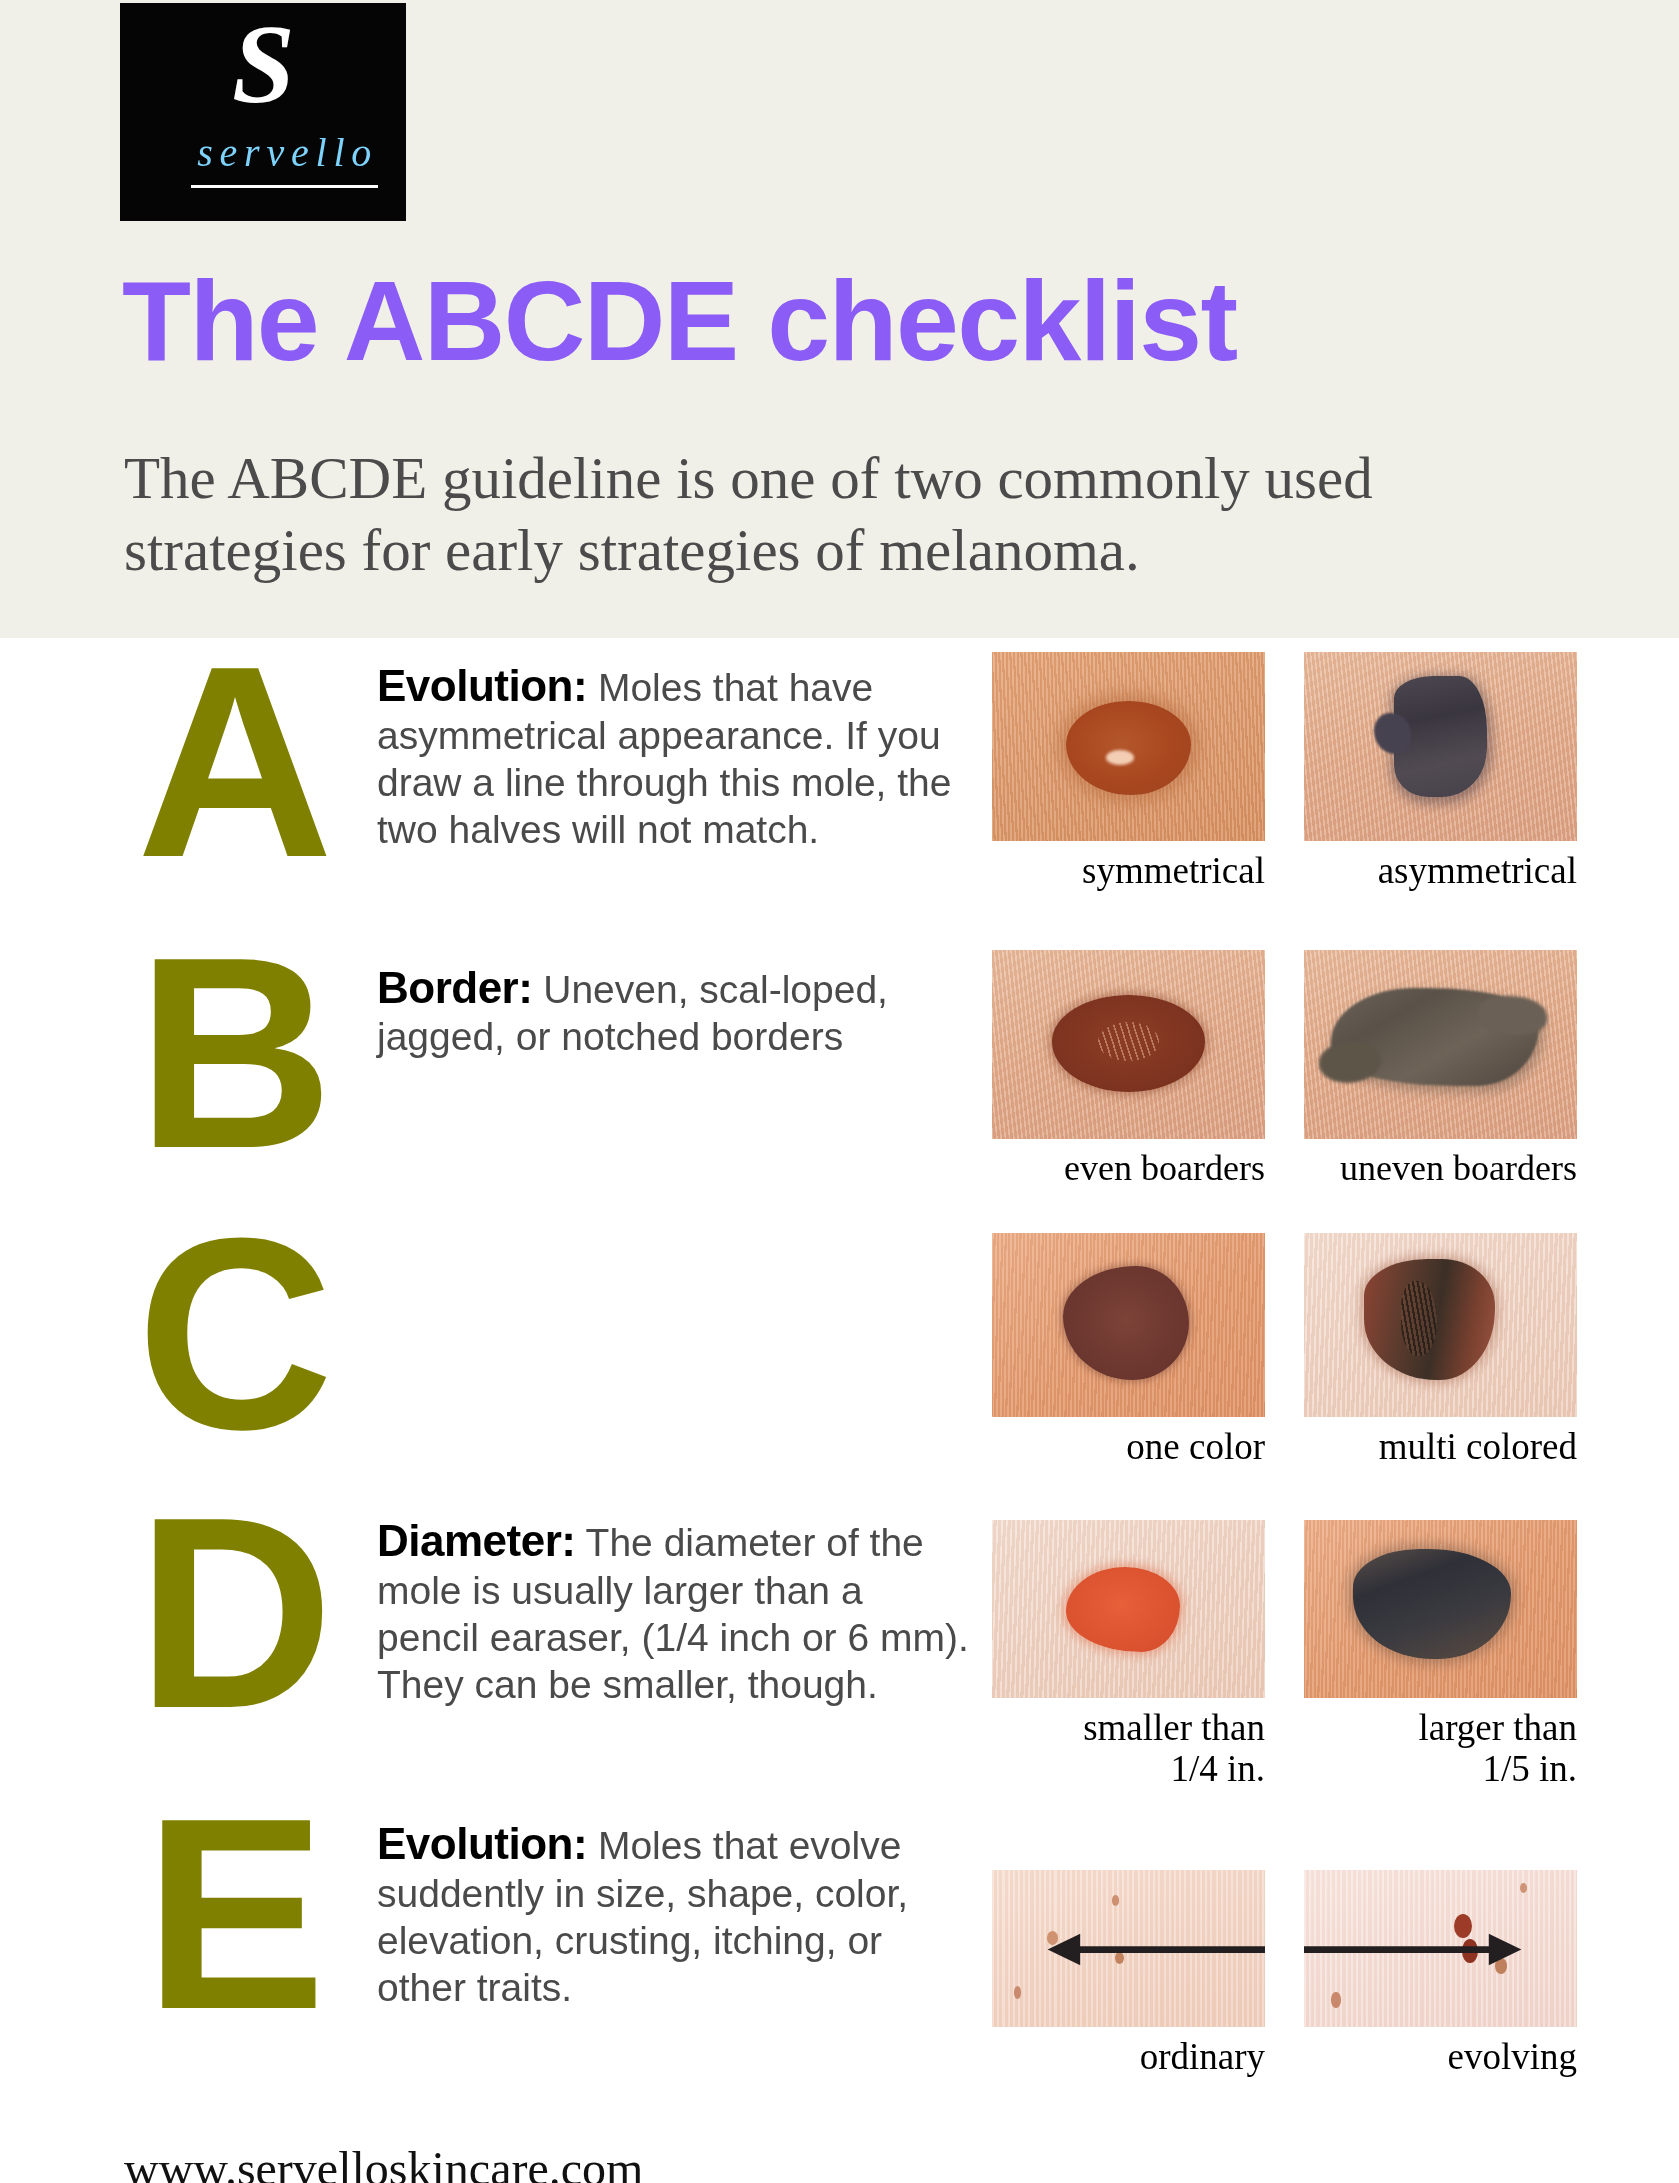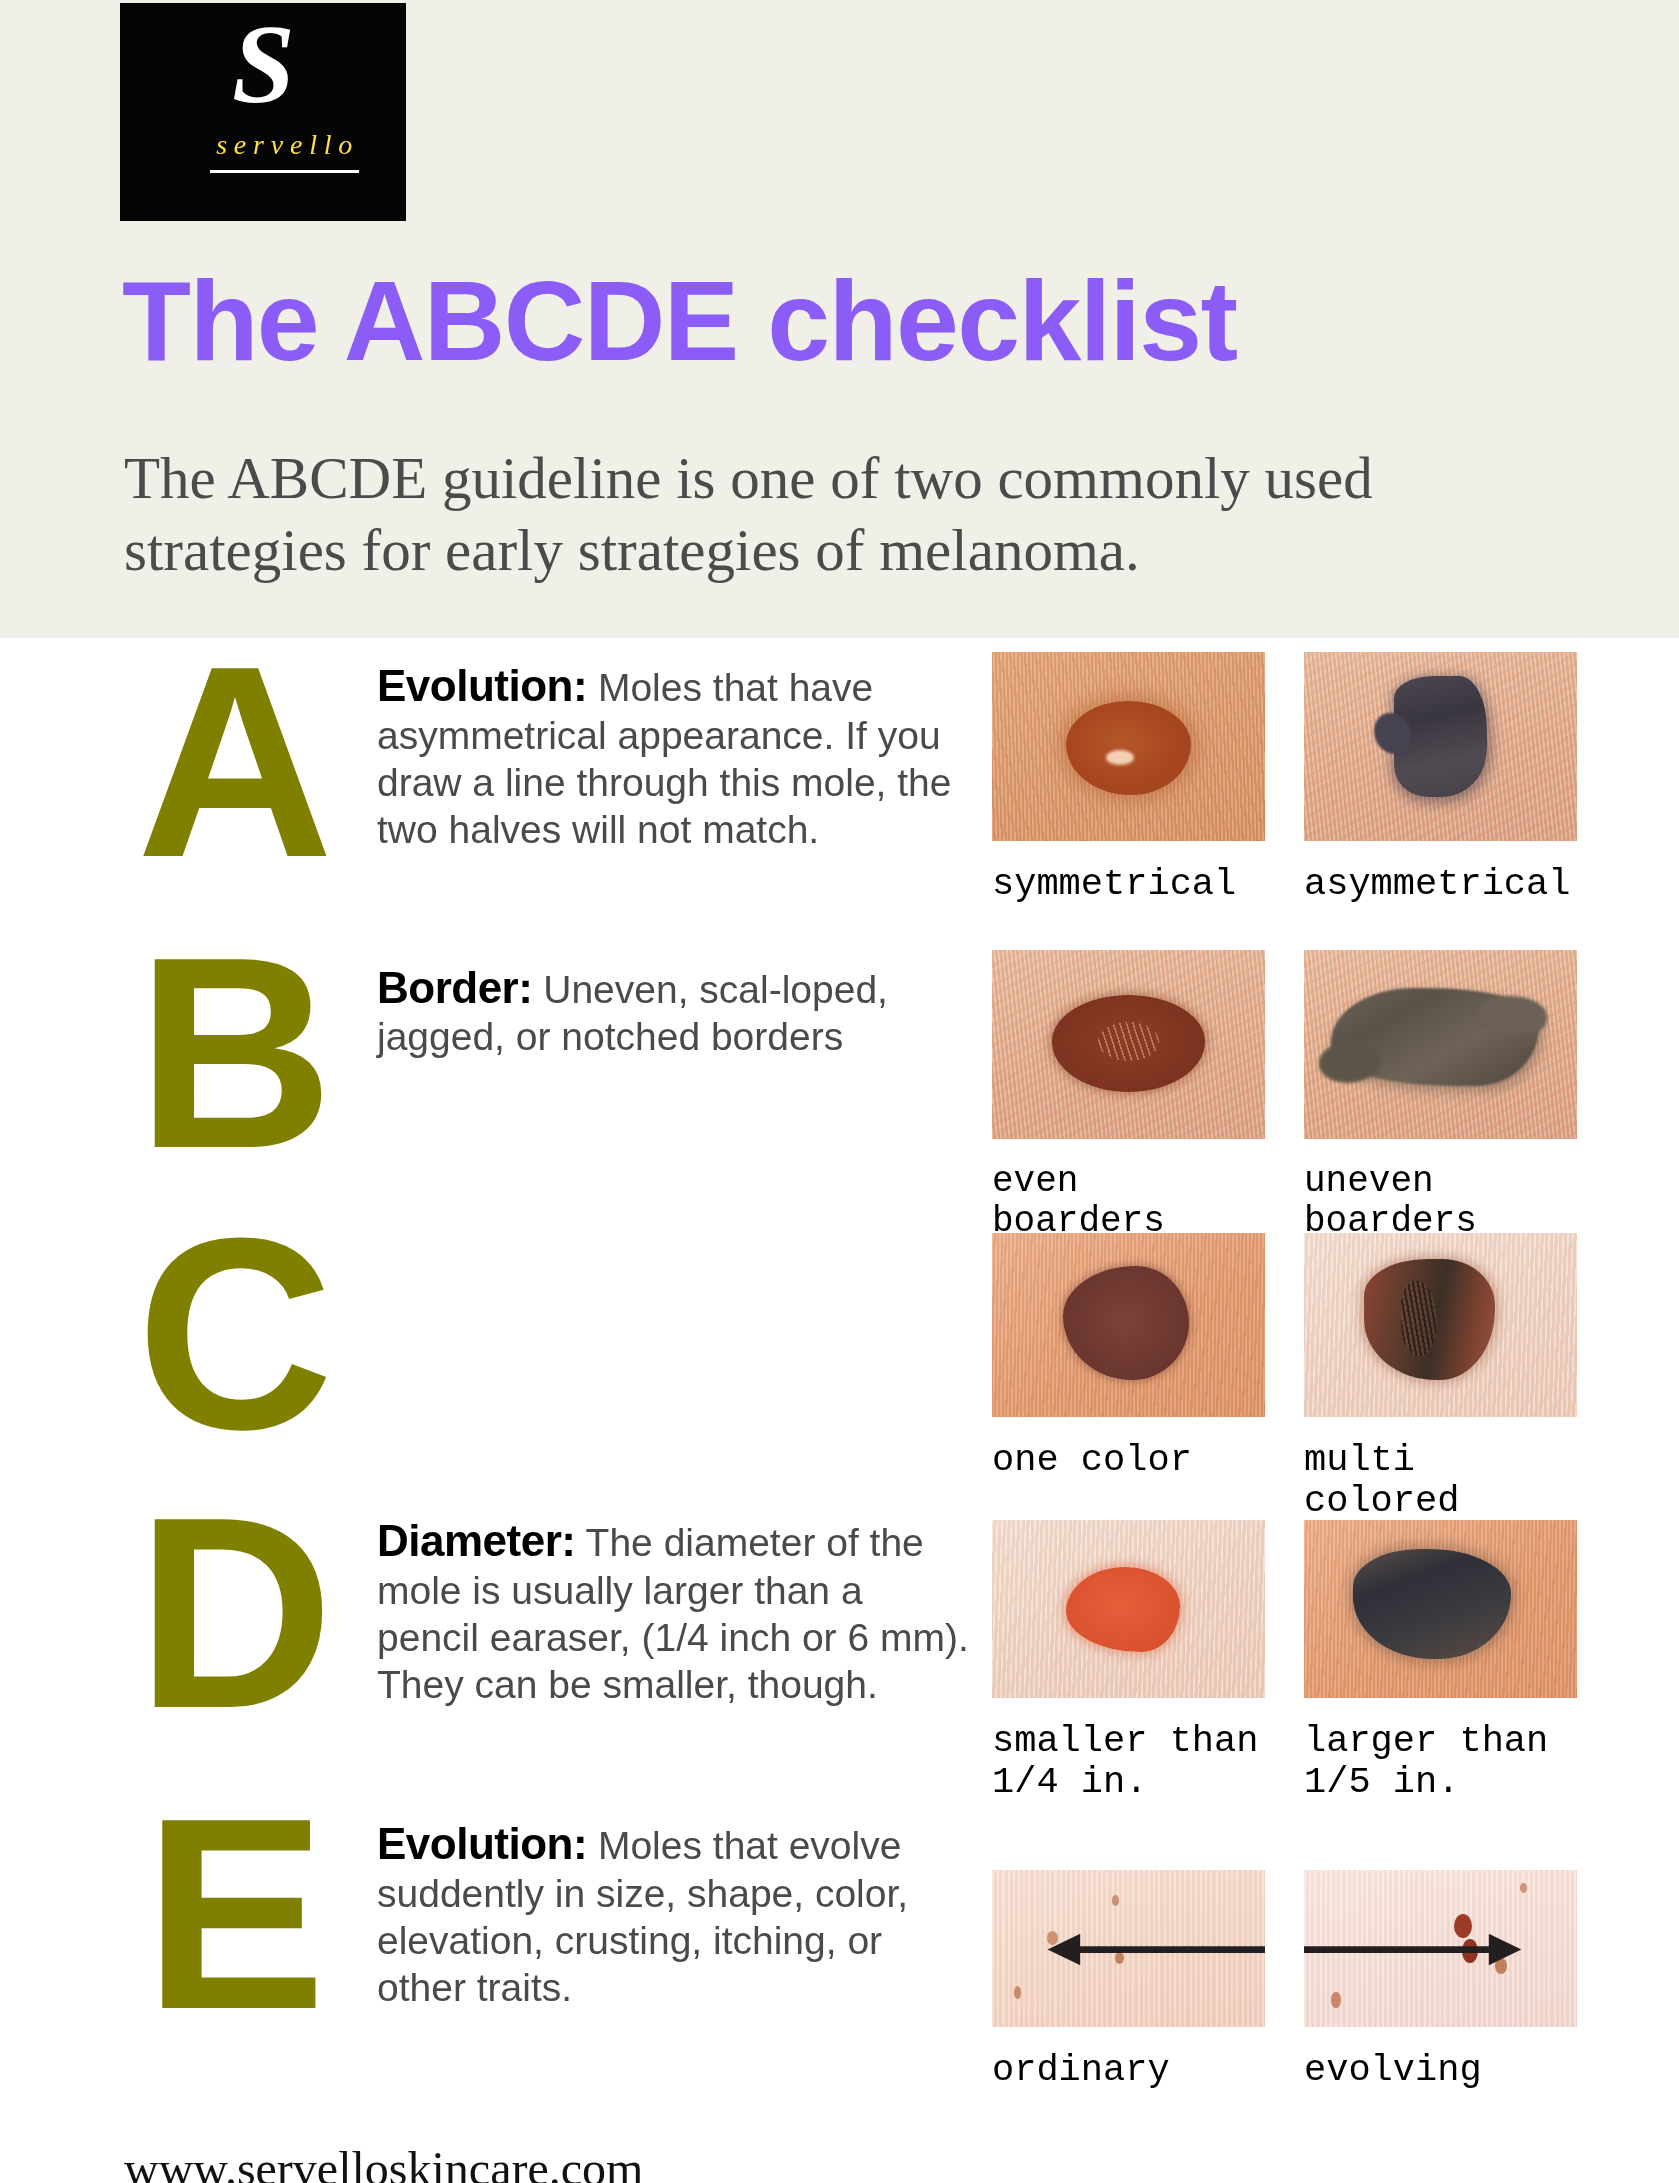--- a/index.html
+++ b/index.html
@@ -51,24 +51,24 @@
   }
   .logo-word {
     position: absolute;
     left: 0;
     top: 126px;
     width: 286px;
     text-align: center;
   }
   .logo-word span {
     display: inline-block;
-    color: #fde047;
+    color: #7dd3fc;
     font-family: "Liberation Serif", serif;
     font-style: italic;
-    font-size: 28px;
+    font-size: 40px;
     letter-spacing: 6.8px;
     padding: 0 0 9.4px 6.3px;
     border-bottom: 3.1px solid #ffffff;
     margin-left: 43px;
   }
 
   .poster-title {
     position: absolute;
     left: 122px;
     top: 265px;
@@ -136,23 +136,23 @@
   .photo-cell { width: 273px; }
 
   .photo {
     position: relative;
     width: 273px;
     overflow: hidden;
     background: #d9a183;
   }
 
   .caption {
-    margin-top: 23px;
-    text-align: left;
-    font-family: Liberation Mono, monospace;
+    margin-top: 10px;
+    text-align: right;
+    font-family: Liberation Serif, serif;
     font-size: 37px;
     line-height: 1.10;
     color: #000000;
     white-space: pre-line;
   }
   .caption.tight { font-size: 36px; }
 
   
   .skin-a {
     background:

